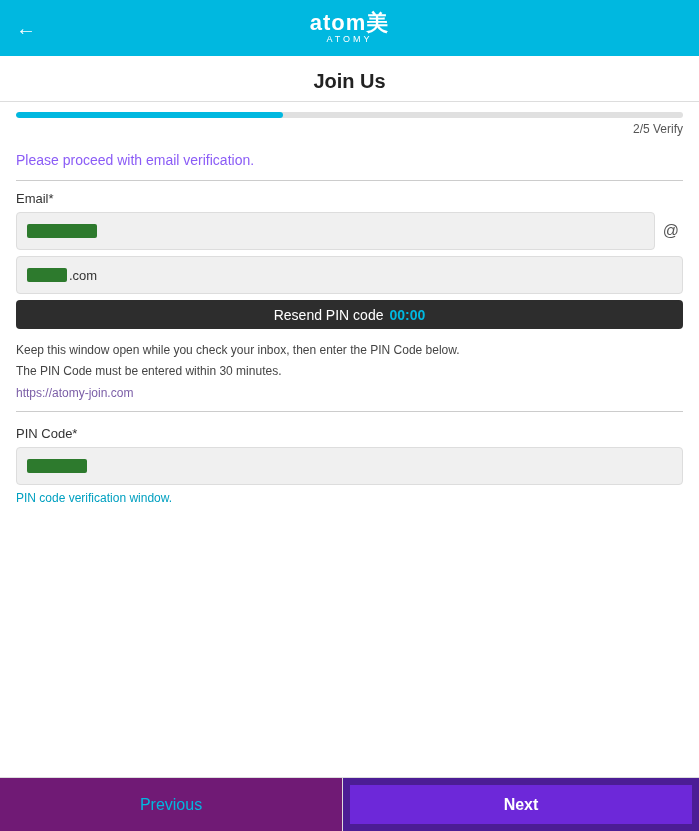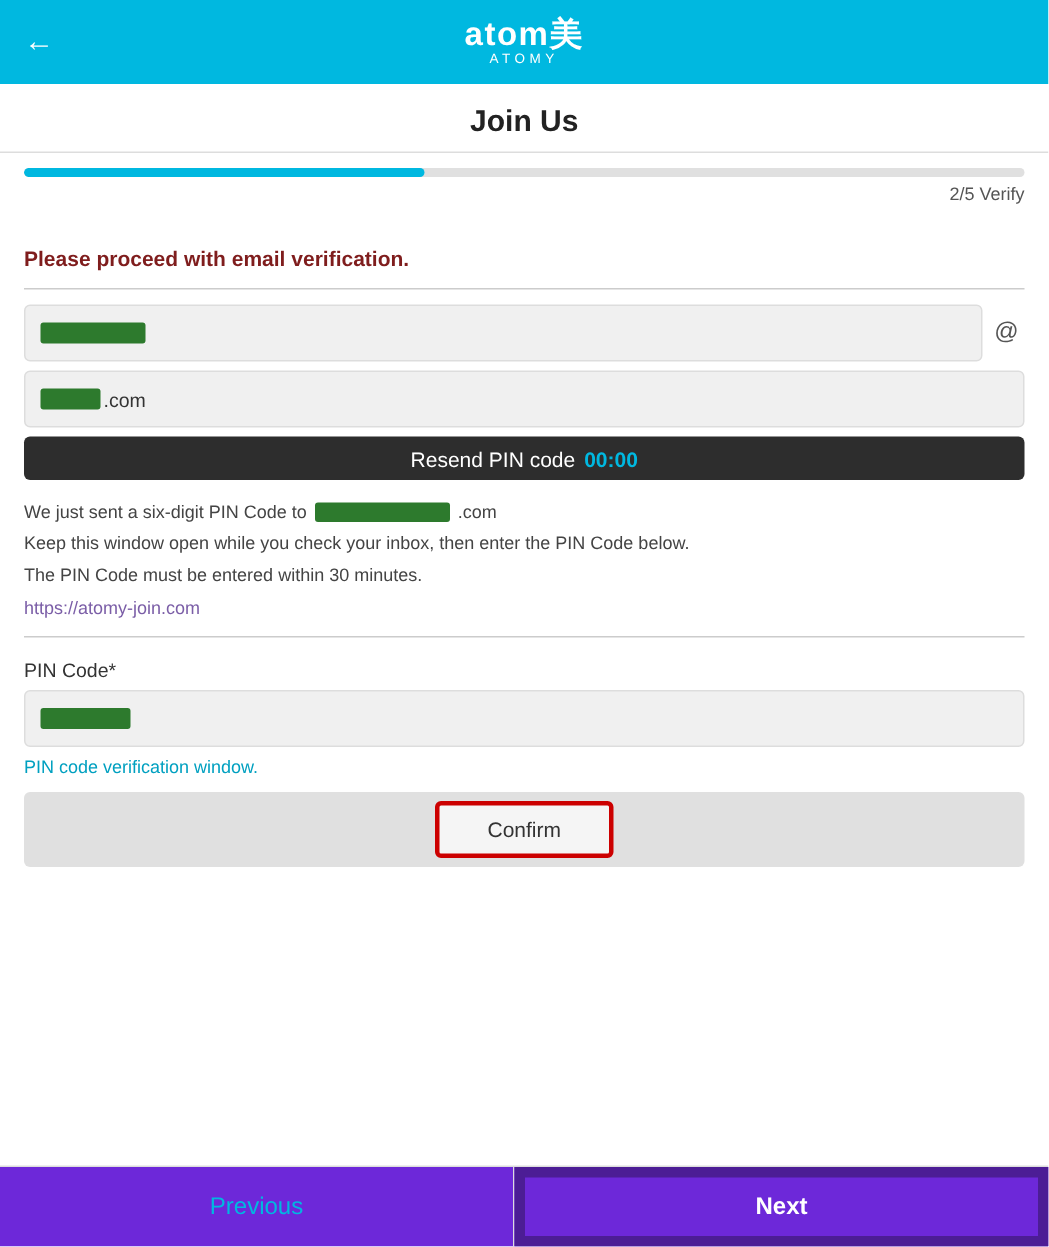--- a/index.html
+++ b/index.html
@@ -90,24 +90,23 @@
     }
 
     
     .form-section {
       padding: 12px 16px;
       flex: 1;
     }
 
     .instruction-text {
       font-size: 14px;
-      font-weight: bold;
-      color: #7f1d1d;
+      font-weight: normal;
+      color: #8b5cf6;
       margin-bottom: 12px;
-      margin-top: 12px;
     }
 
     .divider {
       border: none;
       border-top: 1px solid #ccc;
       margin: 10px 0;
     }
 
     .field-label {
       font-size: 13px;
@@ -263,21 +262,21 @@
 
     
     .footer-nav {
       display: flex;
       height: 54px;
       flex-shrink: 0;
       border-top: 1px solid #ddd;
     }
     .footer-prev {
       flex: 1;
-      background: #6d28d9;
+      background: #701a75;
       border: none;
       color: #00b8e0;
       font-size: 16px;
       cursor: pointer;
       display: flex;
       align-items: center;
       justify-content: center;
       border-right: 1px solid #ddd;
     }
     .footer-next {
@@ -316,20 +315,21 @@
     </div>
     <div class="progress-label">2/5 Verify</div>
   </div>
 
   <div class="form-section">
 
     <div class="instruction-text">Please proceed with email verification.</div>
 
     <hr class="divider">
 
+    <div class="field-label">Email*</div>
 
     
     <div class="email-row">
       <div class="email-input-box">
         <span style="display:inline-block;background:#2d7a2d;color:#2d7a2d;border-radius:2px;width:70px;height:14px;"></span>
       </div>
       <span class="email-at">@</span>
     </div>
 
     
@@ -340,44 +340,36 @@
 
     
 
     
     <button class="resend-btn">
       <span>Resend PIN code</span>
       <span class="resend-timer">00:00</span>
     </button>
 
     
-    <div class="info-text">
-      <span>We just sent a six-digit PIN Code to</span>
-      <span style="display:inline-block;background:#2d7a2d;color:#2d7a2d;border-radius:2px;width:90px;height:13px;vertical-align:middle;margin:0 2px;"></span>
-      <span>.com</span>
-    </div>
     <div class="info-text">Keep this window open while you check your inbox, then enter the PIN Code below.</div>
     <div class="info-text">The PIN Code must be entered within 30 minutes.</div>
     <a class="info-link">https://atomy-join.com</a>
 
     <hr class="divider">
 
     
     <div class="pin-label">PIN Code*</div>
 
     <div class="pin-input-box">
       <span class="pin-masked"></span>
     </div>
 
     <div class="success-text">PIN code verification window.</div>
 
     
-    <div class="confirm-area">
-      <button class="confirm-btn">Confirm</button>
-    </div>
 
     <div class="spacer"></div>
 
   </div>
 
 </div>
 
 <div class="footer-nav">
   <button class="footer-prev">Previous</button>
   <button class="footer-next">Next</button>

